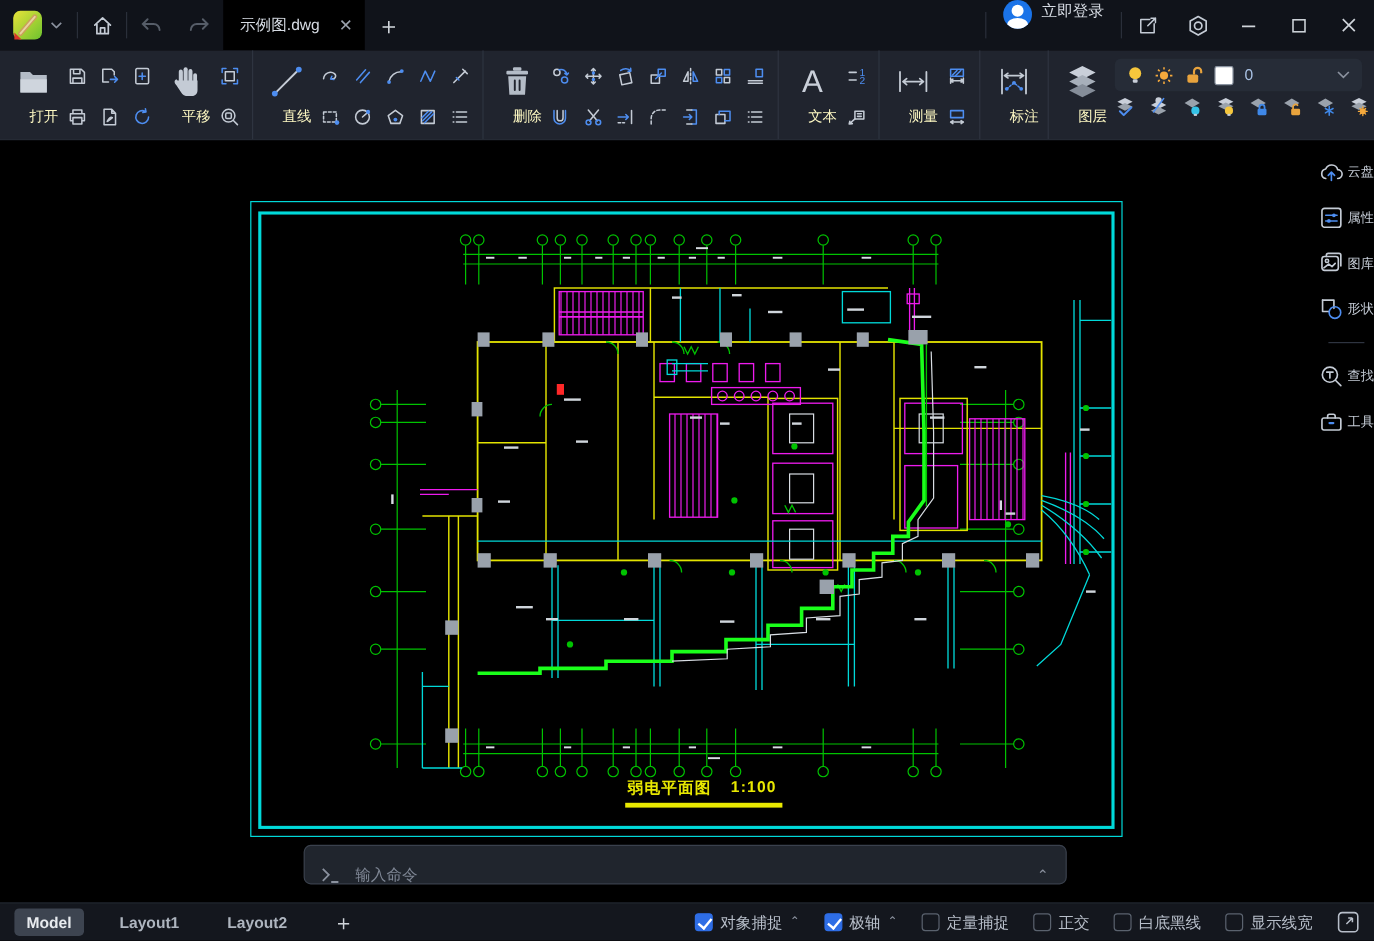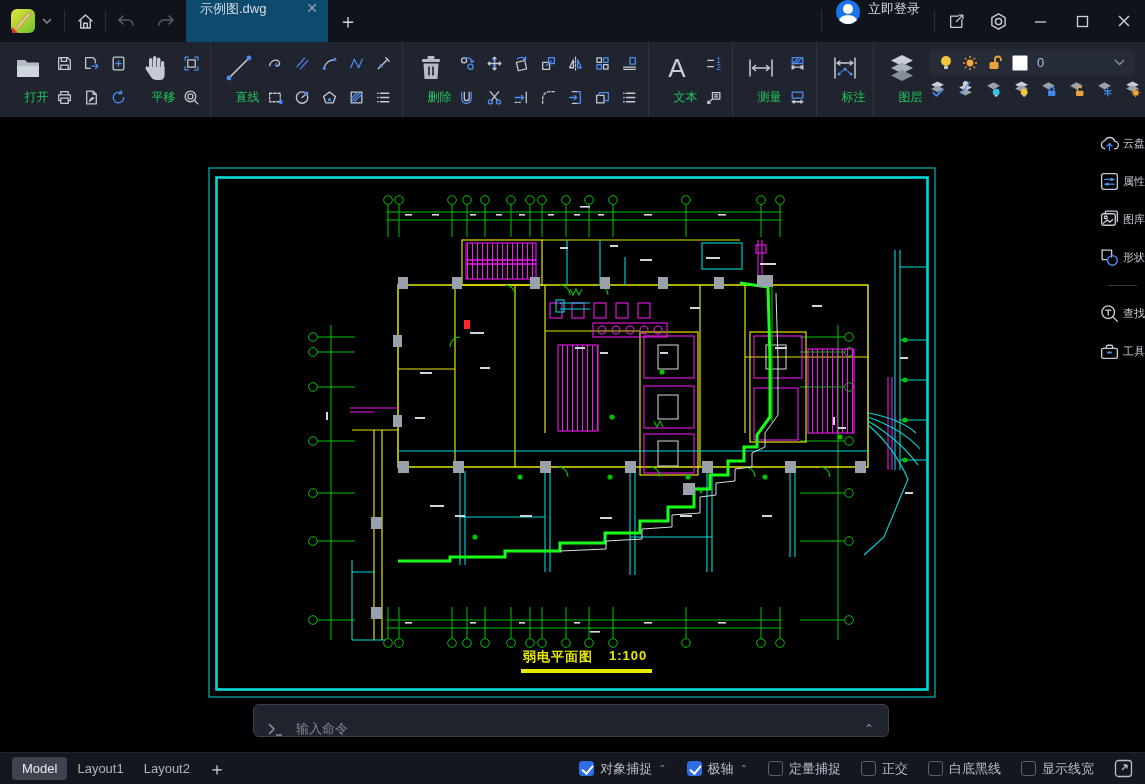--- a/index.html
+++ b/index.html
@@ -7,21 +7,21 @@
     font-family:"Liberation Sans","DejaVu Sans",sans-serif; }
   .win { position:relative; width:1145px; height:784px; background:#000; }
 
   
   .titlebar { position:absolute; left:0; top:0; width:1145px; height:42px;
     background:#10131a; display:flex; align-items:center; }
   .tb-left { display:flex; align-items:center; height:100%; }
   .logo-btn { display:flex; align-items:center; gap:6px; padding:0 12px 0 10px; height:100%; }
   .vsep { width:1px; height:22px; background:#2a2f3a; }
   .tb-btn { width:40px; height:100%; display:flex; align-items:center; justify-content:center; }
-  .tab { height:100%; width:142px; background:#0c4a6e; display:flex; 
+  .tab { height:100%; width:118px; background:#000000; display:flex; align-items:center;
     padding:0 10px 0 14px; gap:8px; }
   .tab-title { color:#d6dbe3; font-size:13px; flex:1; white-space:nowrap; }
   .tab-close { color:#9aa1ac; font-size:14px; }
   .newtab { width:40px; height:100%; display:flex; align-items:center; justify-content:center;
     color:#cfd4da; font-size:20px; font-weight:300; }
   .tb-right { margin-left:auto; display:flex; align-items:center; height:100%; }
   .login { display:flex; gap:8px; padding:0 14px; height:100%; }
   .avatar { width:24px; height:24px; border-radius:50%; background:#1a73e8; position:relative; overflow:hidden; }
   .avatar::before { content:''; position:absolute; left:7px; top:4px; width:10px; height:10px;
     border-radius:50%; background:#fff; }
@@ -30,21 +30,21 @@
   .login-label { color:#d6dbe3; font-size:13px; }
   .winctl { width:42px; height:100%; display:flex; align-items:center; justify-content:center; color:#cfd4da; }
 
   
   .ribbon { position:absolute; left:0; top:42px; width:1145px; height:75px; background:#20242e;
     display:flex; align-items:stretch; border-bottom:1px solid #272c36; }
   .group { display:flex; align-items:flex-start; padding:3px 5px 0 5px; position:relative; }
   .group + .group { border-left:1px solid #2e3440; }
   .bigbtn { width:46px; display:flex; flex-direction:column; align-items:center; padding-top:4px; }
   .bigicon { height:38px; display:flex; align-items:center; justify-content:center; }
-  .biglabel { font-size:12px; color:#22c55e; margin-top:2px; white-space:nowrap;margin-left:17px; }
+  .biglabel { font-size:12px; color:#fef9c3; margin-top:2px; white-space:nowrap;margin-left:17px; }
   .sgrid { display:grid; grid-auto-flow:column; grid-template-rows:repeat(2,34px);
     align-items:center; justify-items:center; margin-top:1px; }
   .sbtn { width:27px; height:27px; display:flex; align-items:center; justify-content:center; }
   .i16 { width:17px; height:17px; stroke:#c4cbd5; fill:none; stroke-width:1.2;
     stroke-linecap:round; stroke-linejoin:round; }
   .i30 { width:30px; height:30px; stroke:#c4cbd5; fill:none; stroke-width:1.4;
     stroke-linecap:round; stroke-linejoin:round; }
   .layer-col { display:flex; flex-direction:column; margin-left:4px; }
   .layer-pill { width:206px; height:27px; margin-top:4px; background:#262c37; border-radius:5px;
     display:flex; align-items:center; gap:9px; padding:0 10px; }
@@ -72,21 +72,21 @@
     flex-direction:column; align-items:center; padding-top:14px; gap:17px; }
   .side-item { display:flex; flex-direction:row; align-items:center; gap:3px; }
   .side-label { color:#c4cbd5; font-size:11px; }
   .i20 { width:21px; height:21px; stroke:#c4cbd5; fill:none; stroke-width:1.3;
     stroke-linecap:round; stroke-linejoin:round; }
   .side-div { width:30px; height:1px; background:#2e3440; }
 
   
   .statusbar { position:absolute; left:0; top:752px; width:1145px; height:32px; background:#14171e;
     display:flex; align-items:center; padding:0 12px; border-top:1px solid #21252e; }
-  .ltab { color:#aeb5bf; font-size:13px; padding:4px 10px; border-radius:4px; margin-right:0; }
+  .ltab { color:#aeb5bf; font-size:13px; padding:4px 10px; border-radius:4px; margin-right:20px;font-weight:bold; }
   .ltab.active { background:#3d4450; color:#e8ebef; }
   .addlayout { color:#cfd4da; font-size:18px; padding:0 8px; }
   .sb-right { margin-left:auto; display:flex; align-items:center; gap:20px; }
   .toggle { display:flex; align-items:center; gap:6px; color:#b7bec9; font-size:13px; }
   .box { width:15px; height:15px; border:1px solid #5a626e; border-radius:3px; position:relative; }
   .toggle.checked .box { background:#2e6de5; border-color:#2e6de5; }
   .toggle.checked .box::after { content:''; position:absolute; left:4px; top:1px; width:5px; height:9px;
     border:solid #fff; border-width:0 2px 2px 0; transform:rotate(40deg); }
   .tg-caret { color:#8a919e; font-size:10px; }
 </style>

